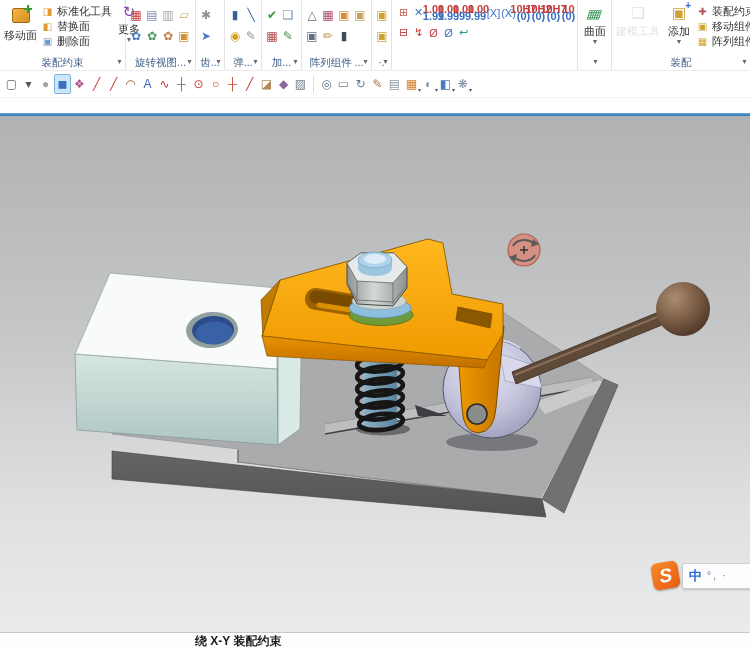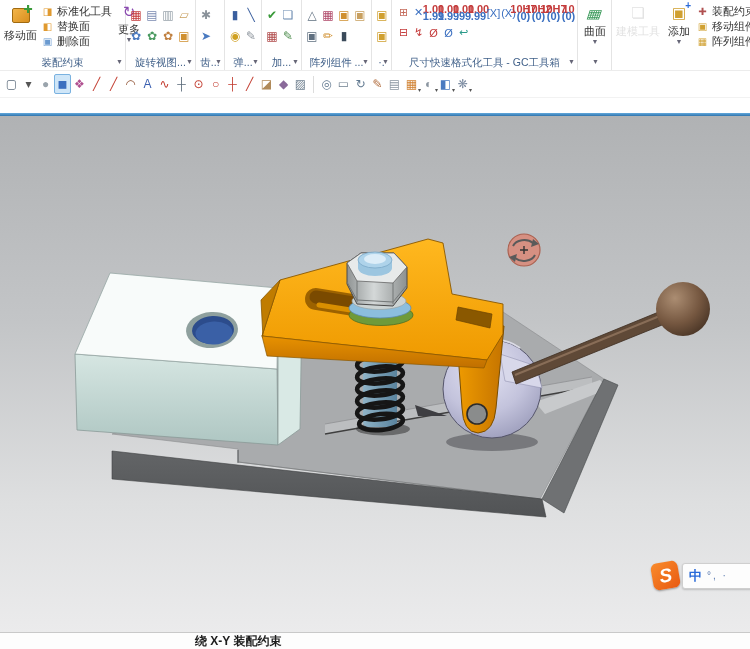--- a/index.html
+++ b/index.html
@@ -298,21 +298,20 @@
             </span>
             <span class="gi">
               <span class="ig" style="color: rgb(58, 111, 192);">Ø</span>
             </span>
             <span class="gi">
               <span class="ig" style="color: rgb(42, 154, 138);">↩</span>
             </span>
           </div>
       </div>
     </div>
-    <div class="grp-label"><span>尺寸快速格式化工具 - GC工具箱</span><span class="gdd">▼</span></div>
   </div>
 
   <div class="grp" style="width:34px">
     <div class="grp-body" style="justify-content:center">
       <div class="bigbtn">
         <span class="bi" style="height:20px">
             <span class="surficon">▦</span>
           </span>
         <span class="bl">曲面</span>
         <span class="ddv">▼</span>
@@ -347,20 +346,21 @@
           <div class="srow">
             <span class="si ig" style="color: rgb(208, 160, 48);">▣</span>
             <span class="lbl">移动组件</span>
           </div>
           <div class="srow">
             <span class="si ig" style="color: rgb(208, 160, 48);">▦</span>
             <span class="lbl">阵列组件</span>
           </div>
         </div>
     </div>
+    <div class="grp-label"><span>装配</span><span class="gdd">▼</span></div>
   </div>
 </div>
 
 <div class="tb2">
 
 <span class="ti">
       <span class="ig" style="color: rgb(90, 106, 122);">▢</span>
     </span>
     <span class="ti">
       <span class="ig" style="color: rgb(85, 85, 85);">▾</span>

